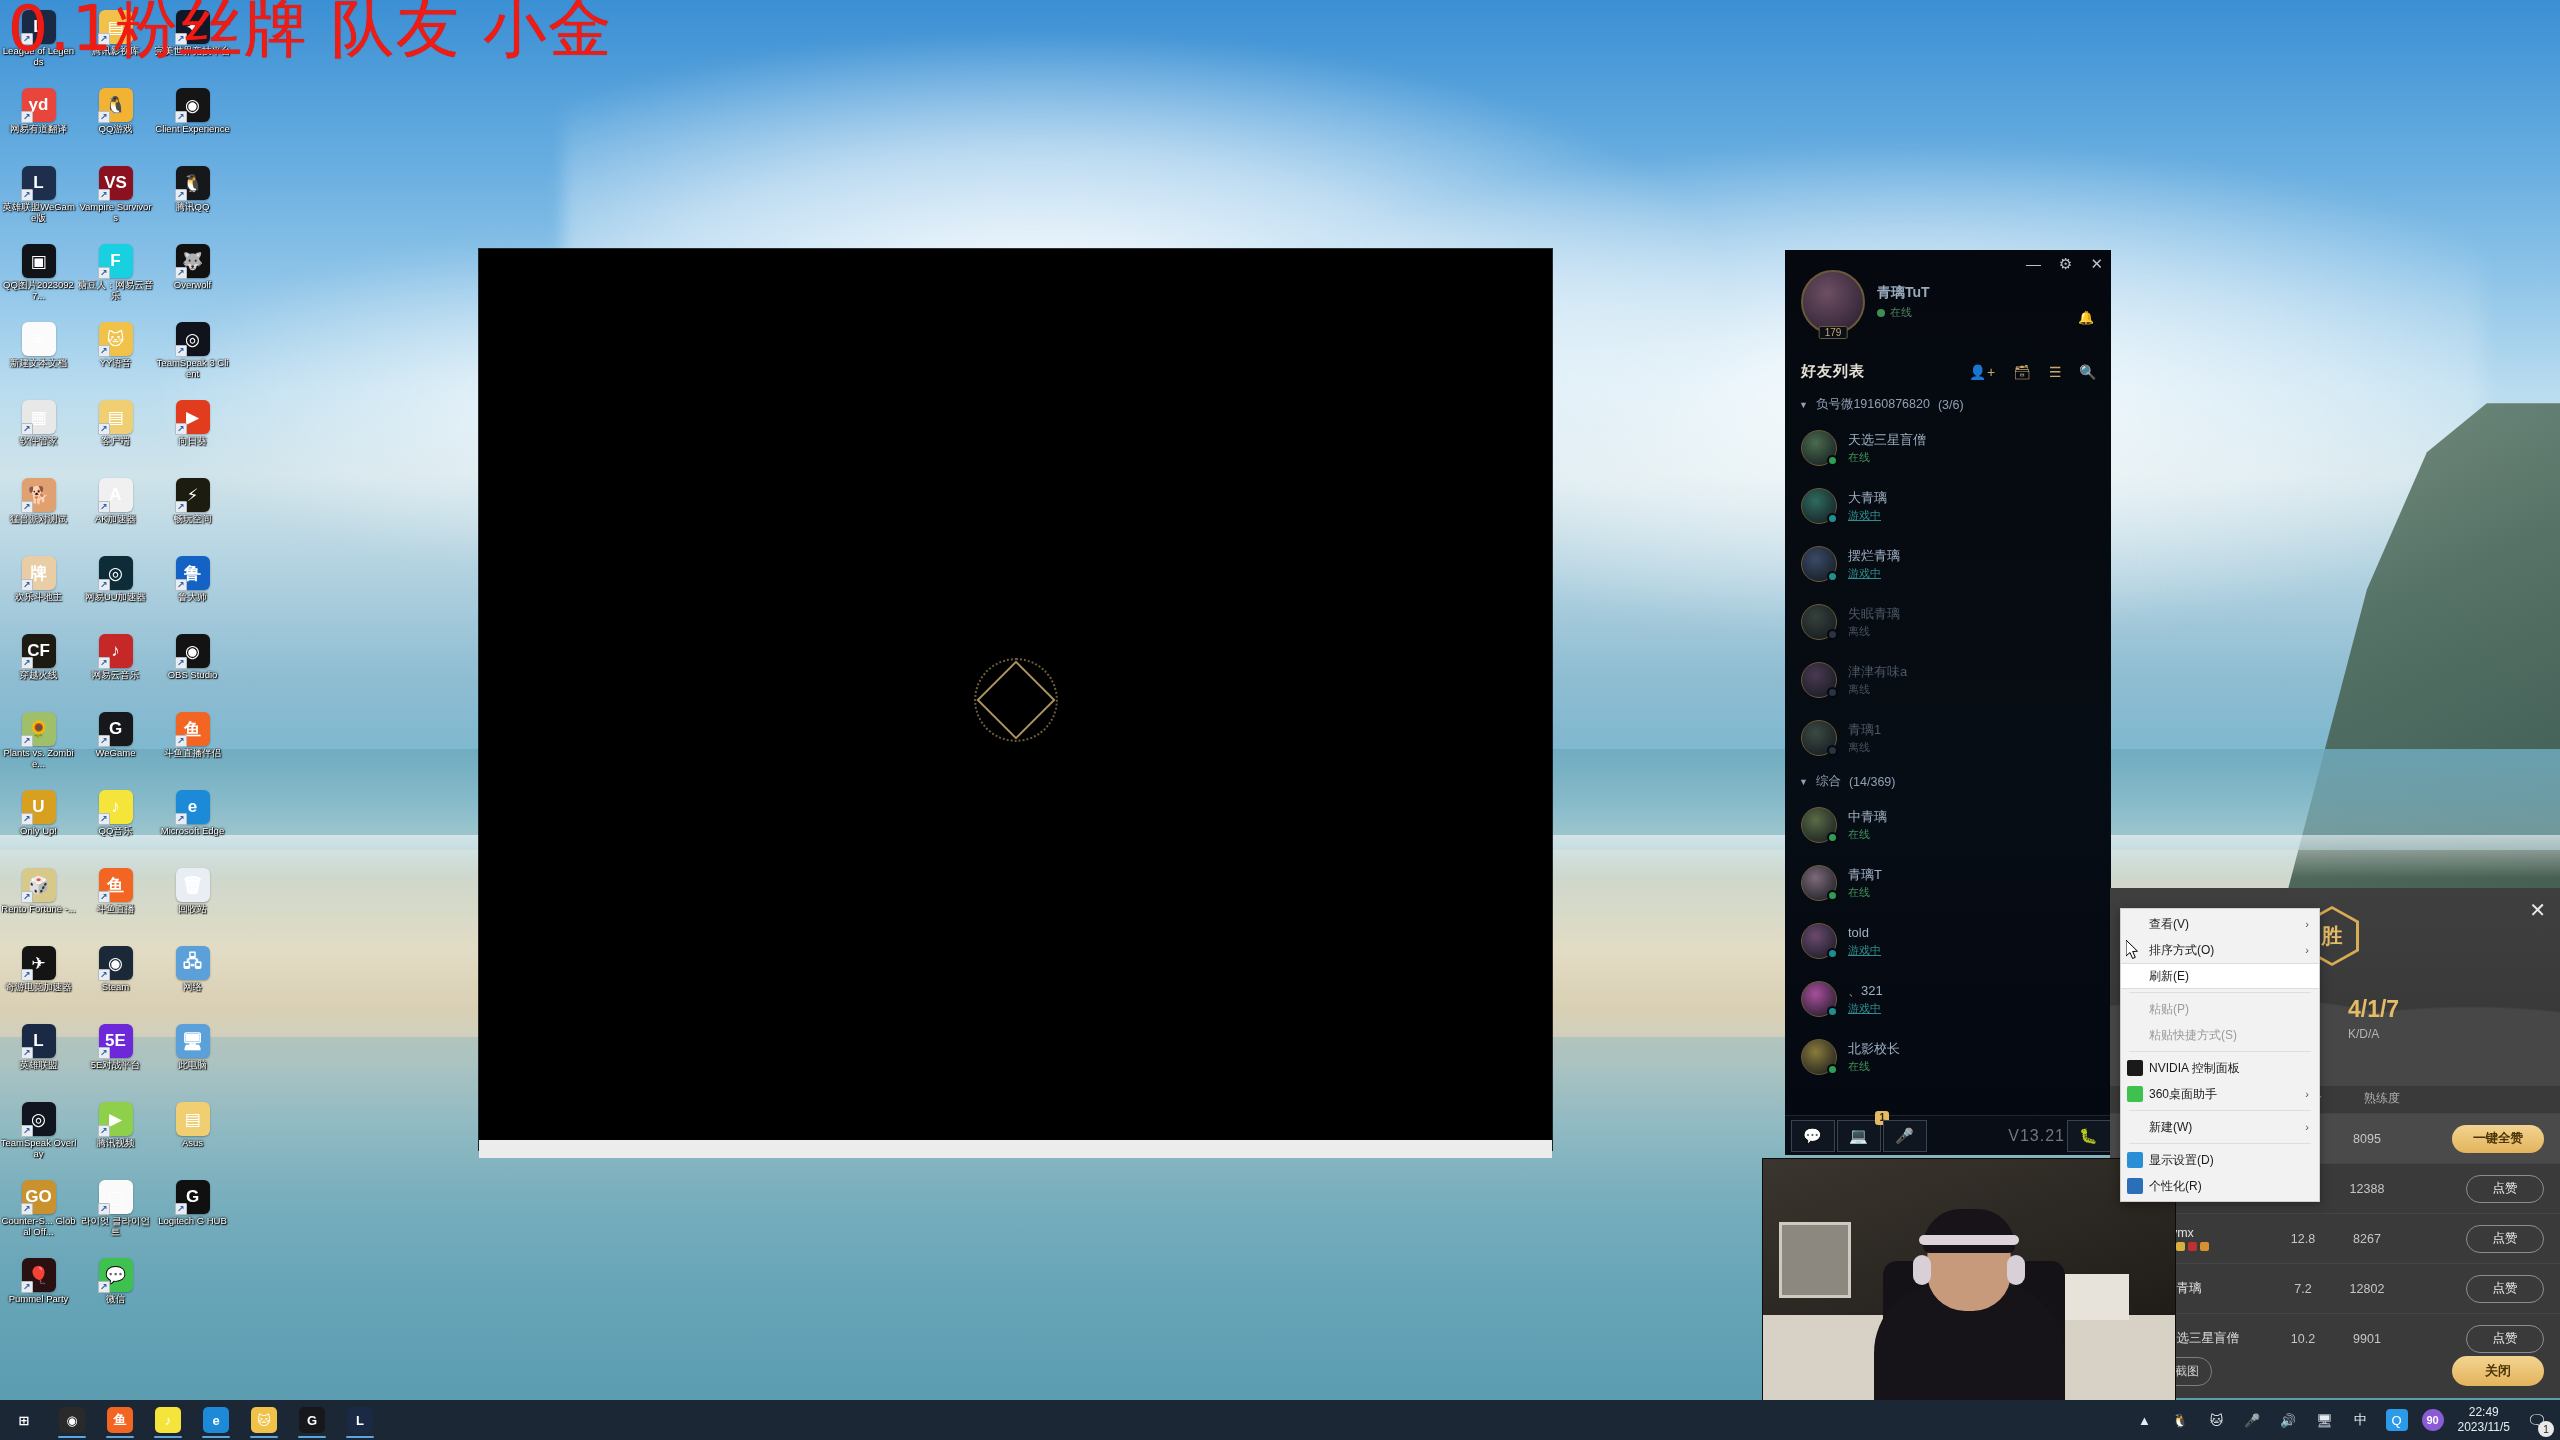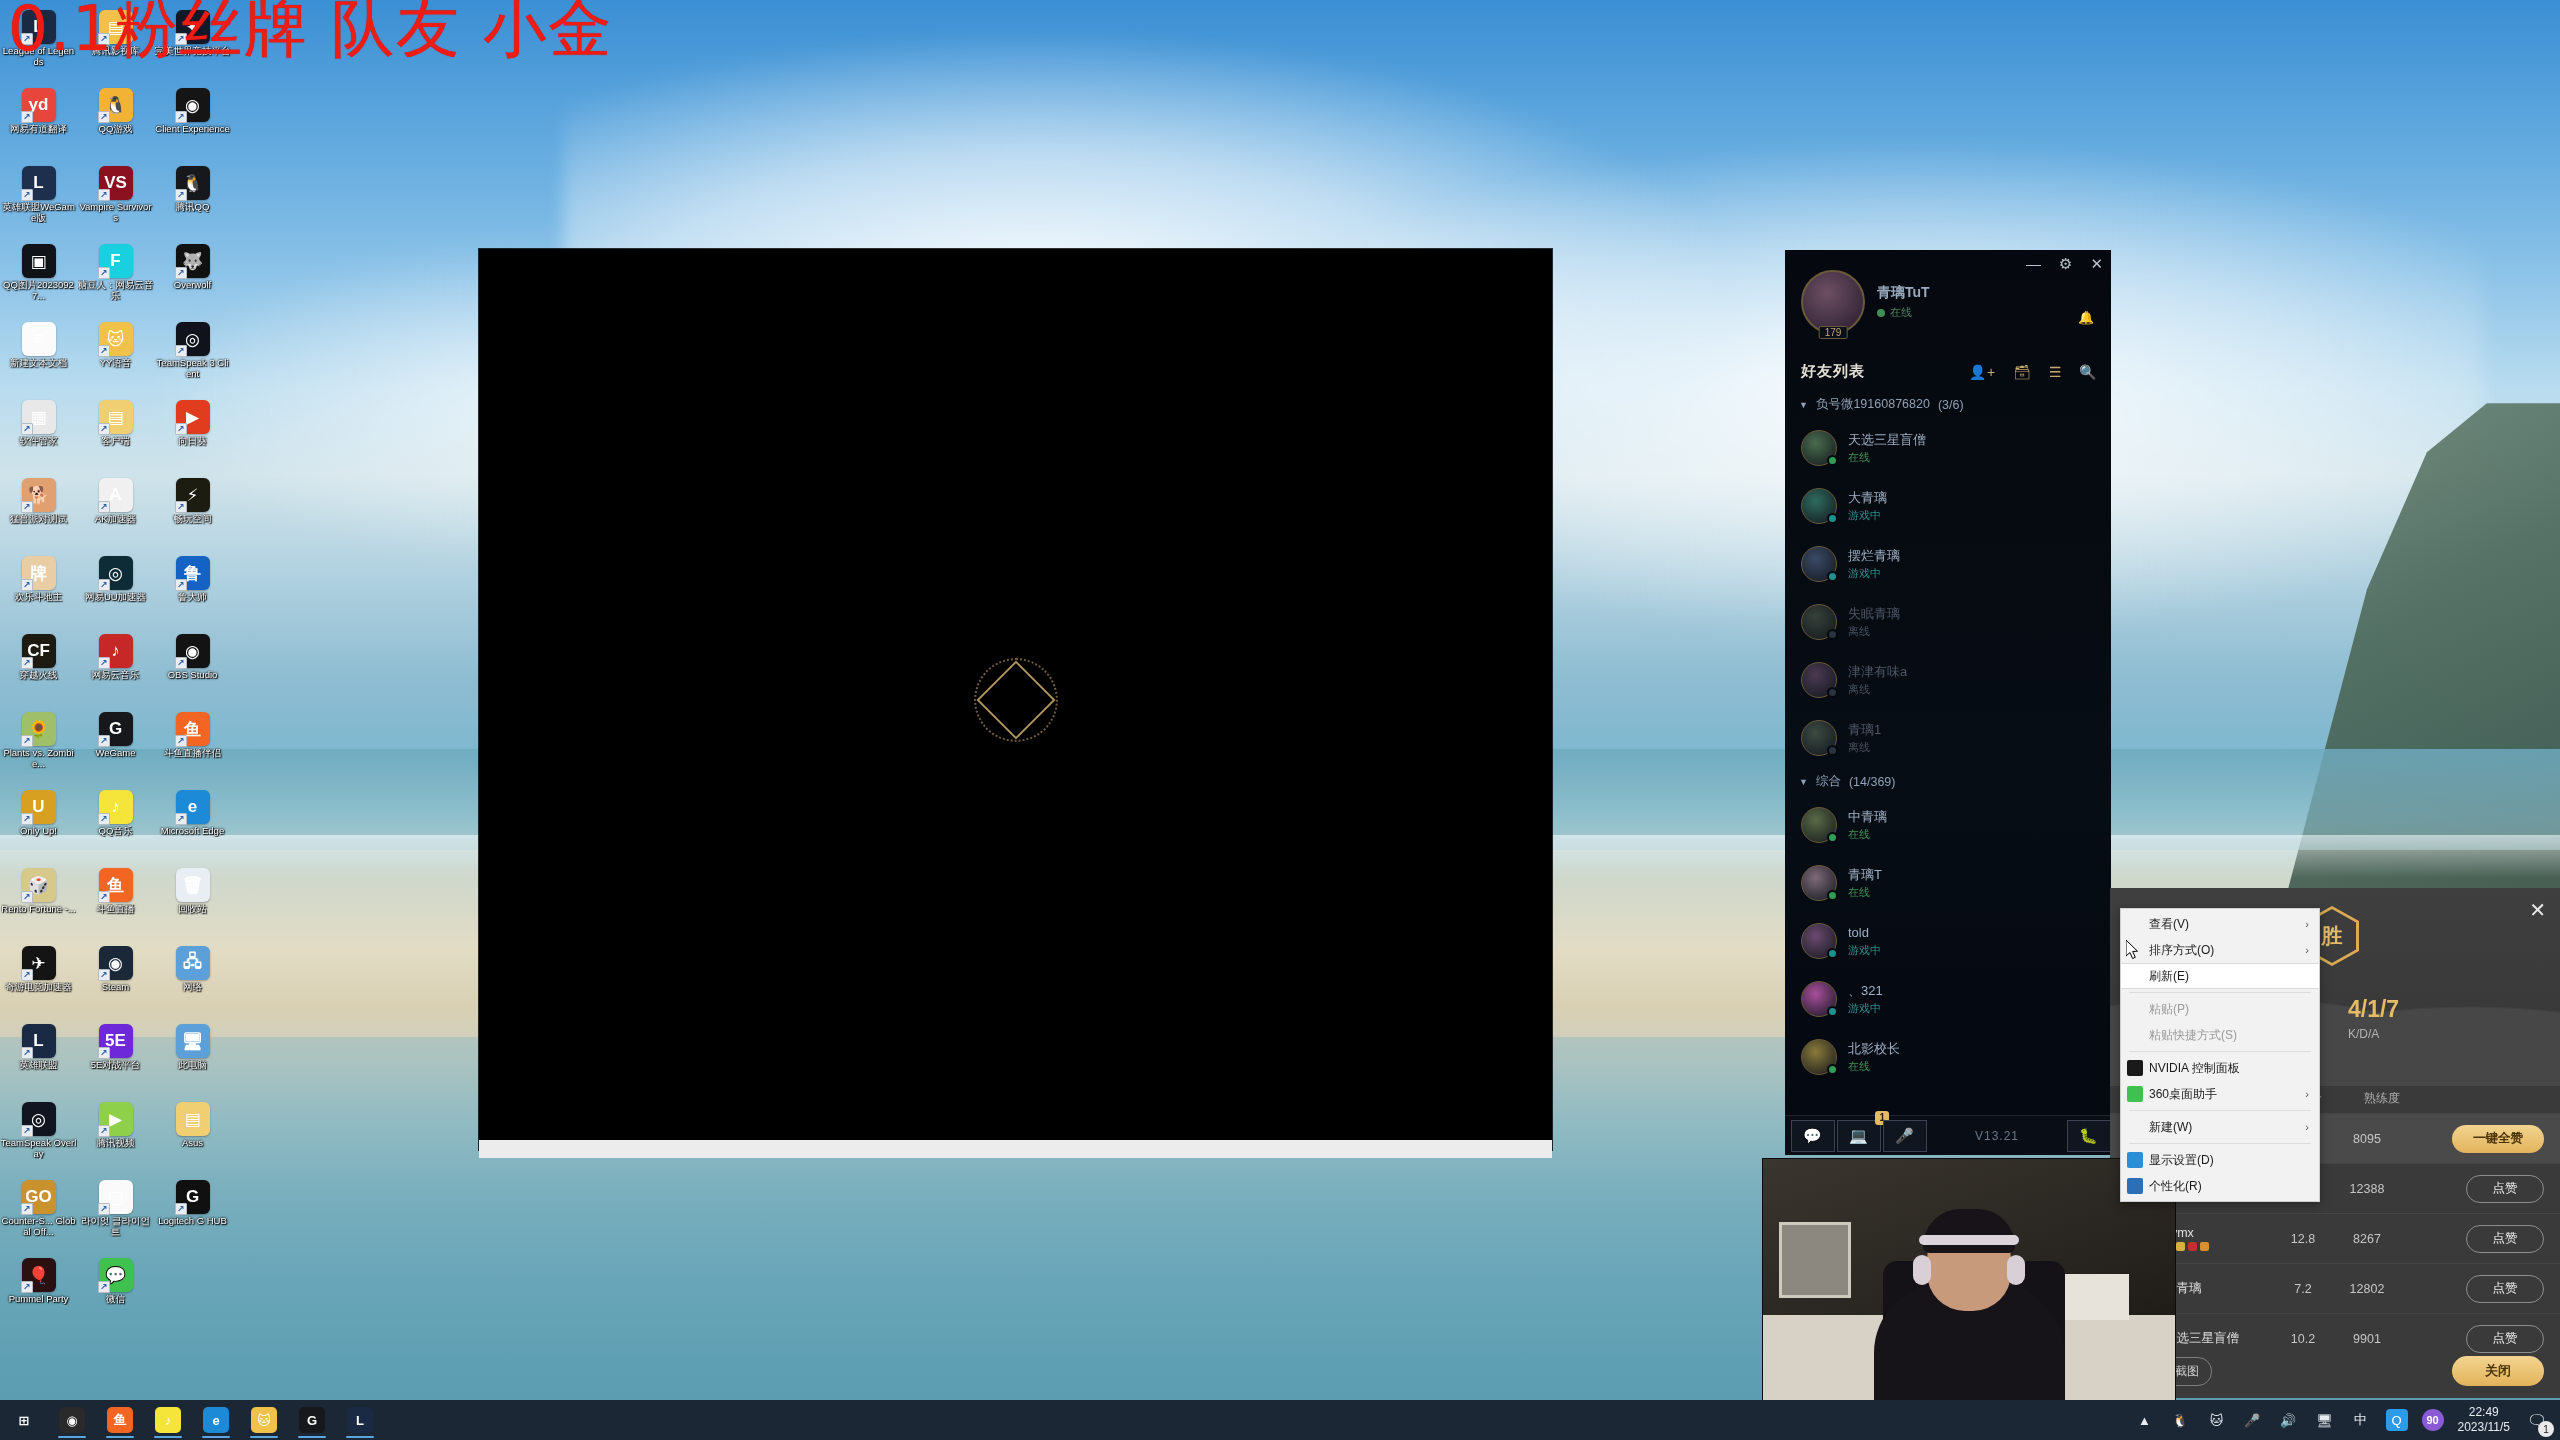--- a/index.html
+++ b/index.html
@@ -184,38 +184,38 @@
     width:36px;height:36px;border-radius:50%;
     border:1px solid #6b5a38; position:relative; flex:none;
   }
   .f-av .pres{
     position:absolute; right:-2px; bottom:-1px; width:11px;height:11px;border-radius:50%;
     border:2px solid #05090f;
   }
   .f-name{font-size:13px;line-height:16px;}
   .f-status{font-size:11px;line-height:15px;margin-top:2px;}
   .st-online  .f-name{color:#9fb0c4;} .st-online  .f-status{color:#3f8f55;}
-  .st-ingame  .f-name{color:#9fb0c4;} .st-ingame  .f-status{color:#2f8f8f;}
+  .st-ingame  .f-name{color:#9fb0c4;} .st-ingame  .f-status{color:#2f8f8f;text-decoration:underline;}
   .st-offline .f-name{color:#4d5766;} .st-offline .f-status{color:#454f5d;}
 
   #lol-bottombar{
     position:absolute;left:0;bottom:0;width:326px;height:40px;
     background:#090e16;border-top:1px solid #1d2530;
     display:flex;align-items:center;gap:2px;padding-left:6px;
   }
   .lolbtn{
     width:44px;height:32px;border:1px solid #3b4352;background:#10161f;
     display:flex;align-items:center;justify-content:center;color:#c8aa6e;font-size:15px;
     position:relative;
   }
   .badge1{
     position:absolute;right:-9px;top:-10px;background:#e6b964;color:#2a1f08;
     font-size:10px;font-weight:bold;border-radius:3px;padding:0 4px;line-height:14px;
   }
-  #lol-version{flex:1;text-align:center;color:#6c7787;font-size:12px;letter-spacing:1px;}
+  #lol-version{flex:1;text-align:right;color:#6c7787;font-size:16px;letter-spacing:1px;}
 
   
   #ctxmenu{
     position:absolute; left:2120px; top:908px; width:200px;
     background:#f2f2f2; border:1px solid #cfcfcf;
     box-shadow:0 3px 10px rgba(0,0,0,.35);
     font-size:12px; color:#1b1b1b; padding:2px 0;
     z-index:40;
   }
   .ctx-item{

